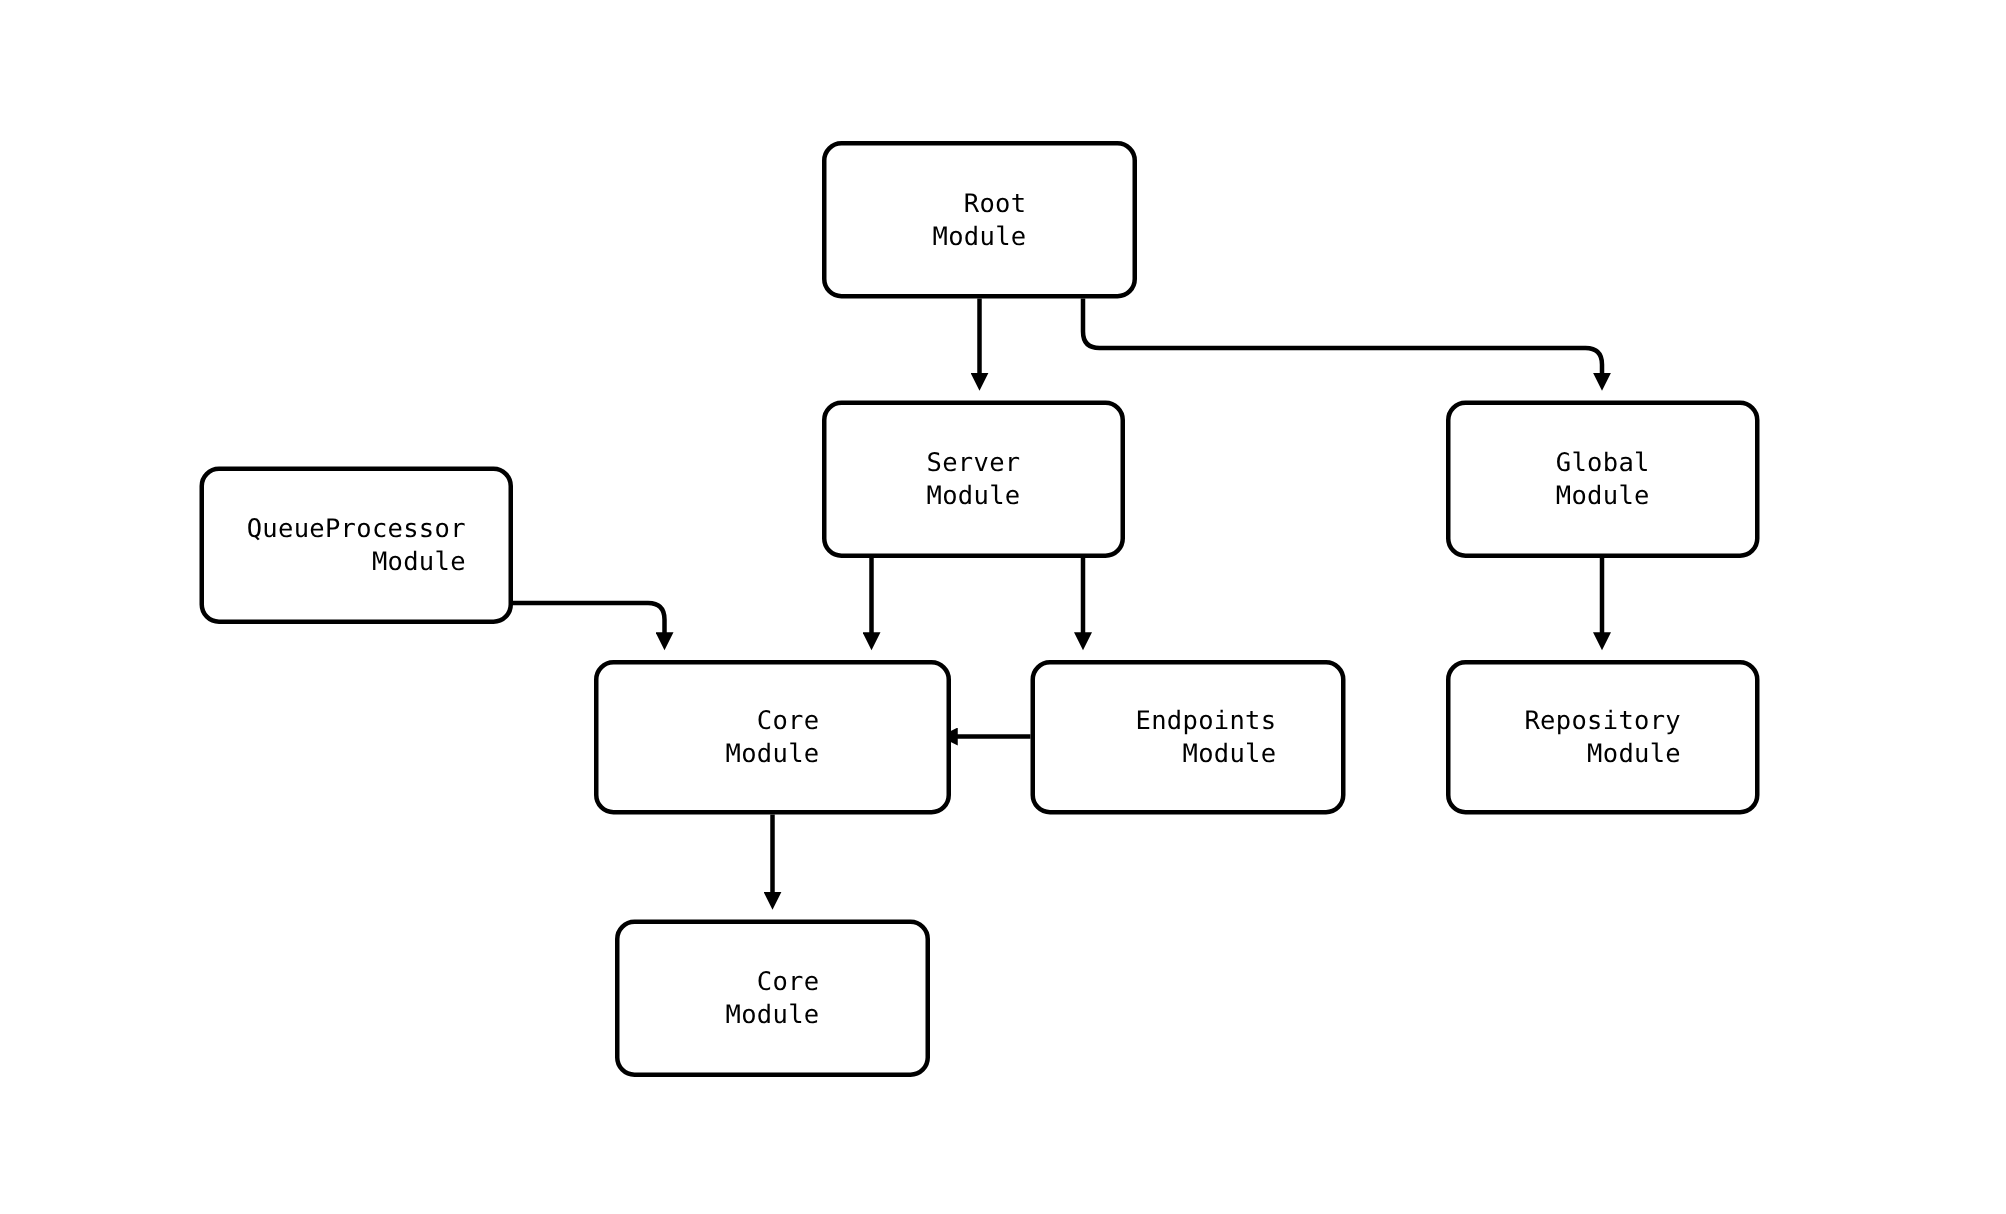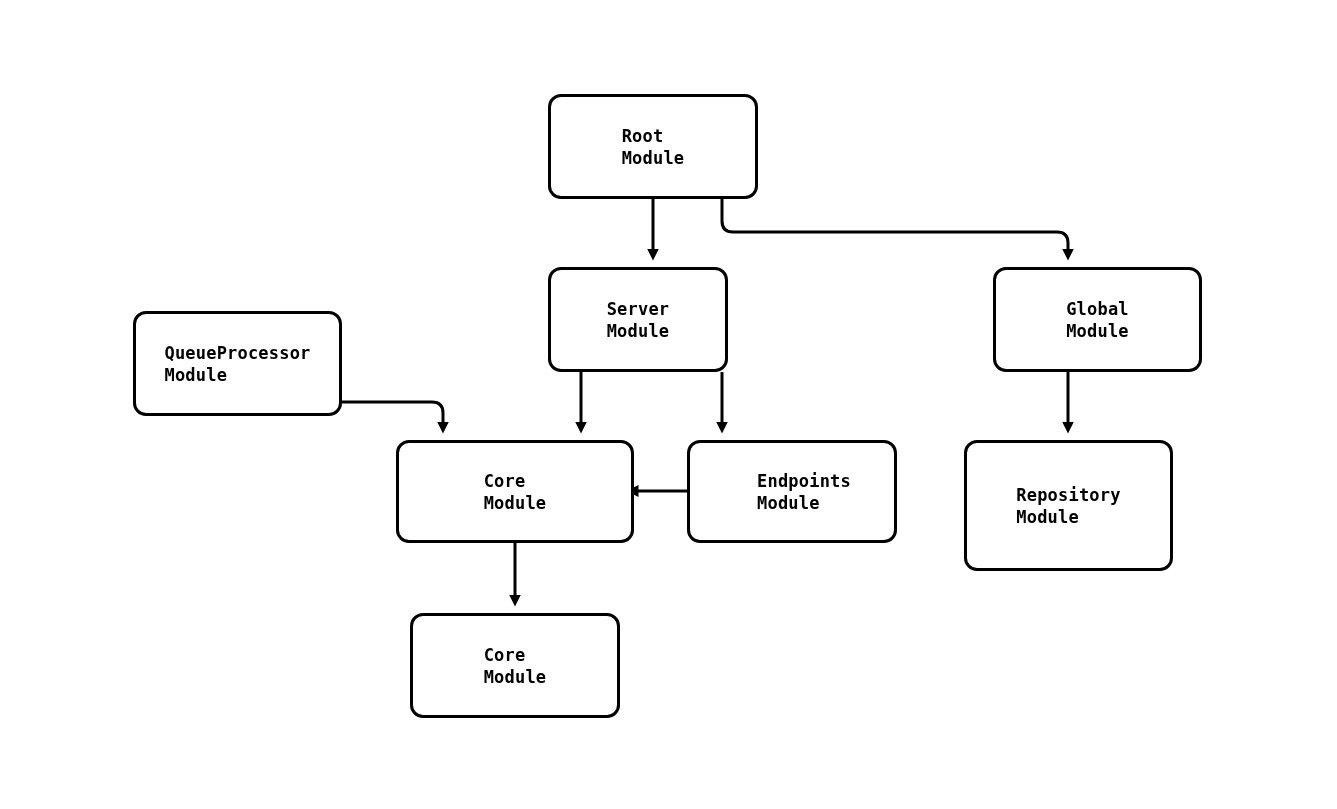--- a/index.html
+++ b/index.html
@@ -33,24 +33,24 @@
     border: 3px solid #000000;
     border-radius: 13px;
     display: flex;
     align-items: center;
     justify-content: center;
     z-index: 2;
   }
   .node-label {
     font-family: "DejaVu Sans Mono", "Liberation Mono", monospace;
     font-size: 17px;
-    font-weight: 700;
+    font-weight: 400;
     line-height: 22px;
     color: #000000;
-    text-align: left;
+    text-align: right;
     white-space: pre;
     letter-spacing: 0.2px;
   }
 </style>
 </head>
 <body>
 
 <div id="diagram-root">
 
   <svg id="edge-layer" viewBox="0 0 1337 809" width="1337" height="809" xmlns="http://www.w3.org/2000/svg">
@@ -89,41 +89,41 @@
   <div class="node" style="left:548px; top:94px; width:210px; height:105px;">
     <span class="node-label">Root
 Module</span>
   </div>
 
   <div class="node" style="left:133px; top:267px; width:209px; height:105px;margin-top:44px;">
     <span class="node-label">QueueProcessor
 Module</span>
   </div>
 
-  <div class="node" style="left:548px; top:267px; width:180px; height:105px;">
+  <div class="node" style="left:548px; top:267px; width:202px; height:105px;">
     <span class="node-label">Server
 Module</span>
   </div>
 
-  <div class="node" style="left:964px; top:267px; width:209px; height:105px;margin-left:29px;">
+  <div class="node" style="left:964px; top:267px; width:209px; height:105px;">
     <span class="node-label">Global
 Module</span>
   </div>
 
   <div class="node" style="left:396px; top:440px; width:238px; height:103px;">
     <span class="node-label">Core
 Module</span>
   </div>
 
   <div class="node" style="left:687px; top:440px; width:210px; height:103px;padding-left:24px;">
     <span class="node-label">Endpoints
 Module</span>
   </div>
 
-  <div class="node" style="left:964px; top:440px; width:209px; height:131px;">
+  <div class="node" style="left:964px; top:440px; width:209px; height:103px;">
     <span class="node-label">Repository
 Module</span>
   </div>
 
   <div class="node" style="left:410px; top:613px; width:210px; height:105px;">
     <span class="node-label">Core
 Module</span>
   </div>
 
 </div>

